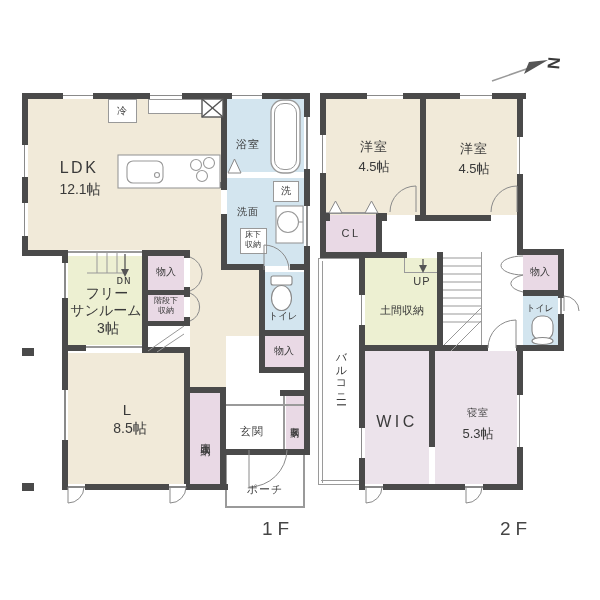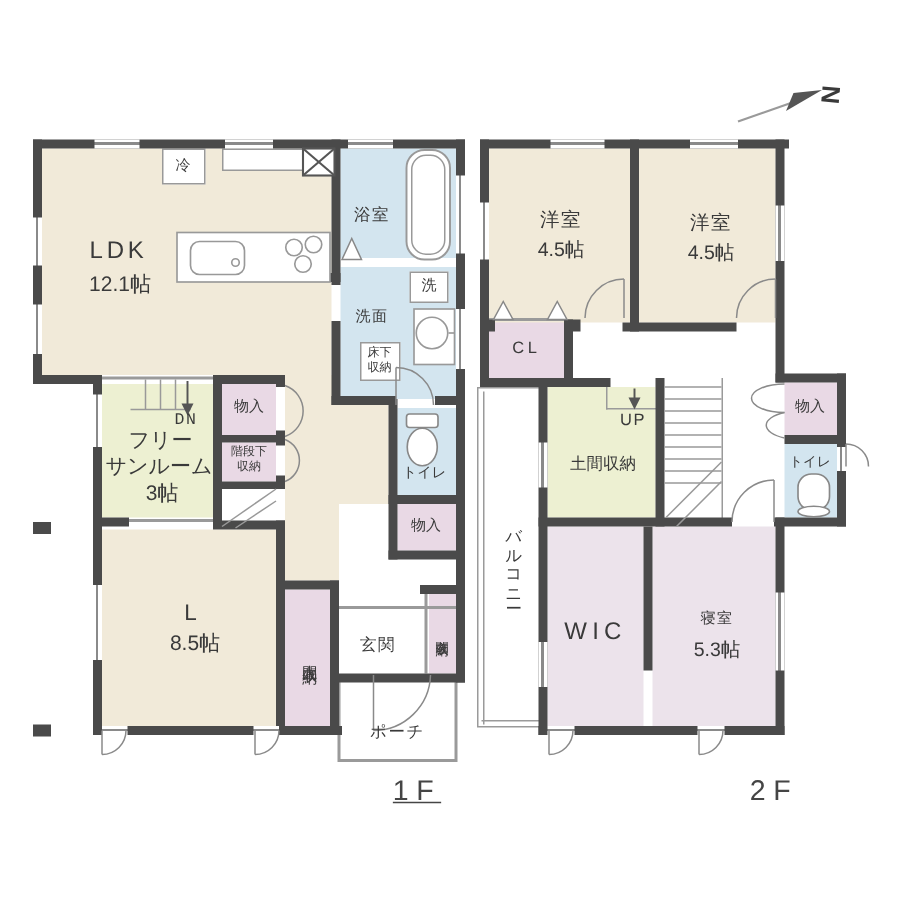--- a/index.html
+++ b/index.html
@@ -153,21 +153,21 @@
   <span class="lb" style="left:166px;top:301px;font-size:8px;">階段下</span>
   <span class="lb" style="left:166px;top:311px;font-size:8px;">収納</span>
   <span class="lb" style="left:283px;top:316px;font-size:9.5px;">トイレ</span>
   <span class="lb" style="left:284px;top:351px;font-size:10px;">物入</span>
   <span class="lb" style="left:127px;top:409px;font-size:15px;">L</span>
   <span class="lb" style="left:130px;top:428px;font-size:14px;">8.5帖</span>
   <span class="lb-v" style="left:205px;top:437px;font-size:10px;">土間収納</span>
   <span class="lb ls1" style="left:252px;top:431px;font-size:11px;">玄関</span>
   <span class="lb-v" style="left:295px;top:422px;font-size:8.5px;">玄関収納</span>
   <span class="lb ls1" style="left:265px;top:489px;font-size:11px;">ポーチ</span>
-  <span class="lb ls4" style="left:278px;top:528px;font-size:19px;color:#454545;text-decoration:underline;">1F</span>
+  <span class="lb ls4" style="left:278px;top:528px;font-size:19px;color:#454545;">1F</span>
 
   <span class="lb ls1" style="left:374px;top:146px;font-size:13px;">洋室</span>
   <span class="lb" style="left:374px;top:166px;font-size:13px;">4.5帖</span>
   <span class="lb ls1" style="left:474px;top:148px;font-size:13px;">洋室</span>
   <span class="lb" style="left:474px;top:168px;font-size:13px;">4.5帖</span>
   <span class="lb ls2" style="left:351px;top:233px;font-size:11px;">CL</span>
   <span class="lb ls1" style="left:422px;top:281px;font-size:11px;">UP</span>
   <span class="lb" style="left:402px;top:310px;font-size:11px;">土間収納</span>
   <span class="lb" style="left:540px;top:272px;font-size:10px;">物入</span>
   <span class="lb" style="left:540px;top:308px;font-size:9px;">トイレ</span>

